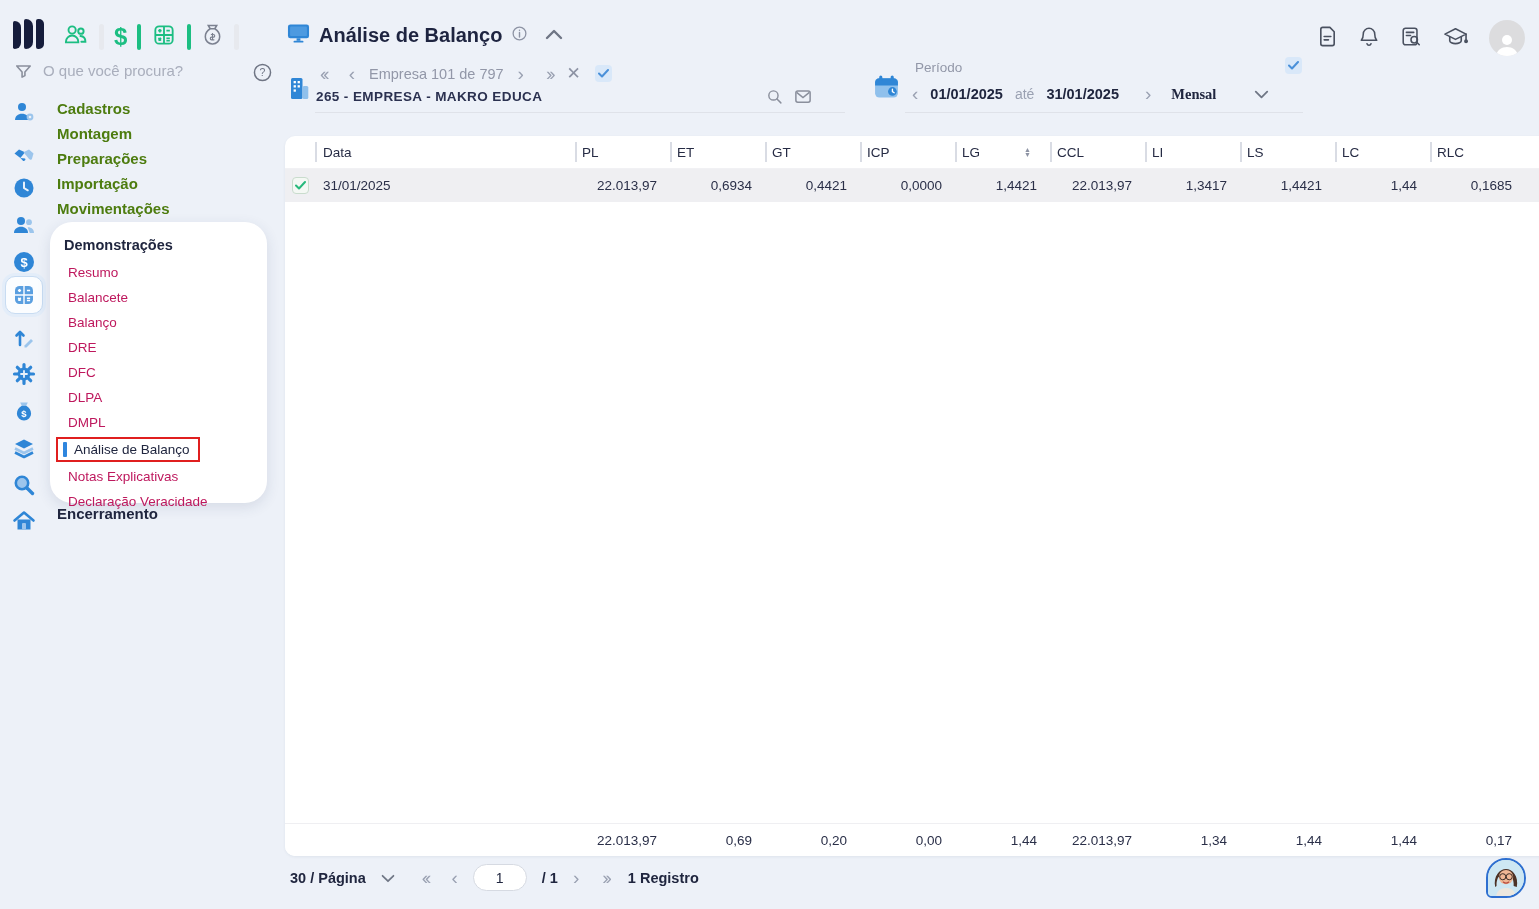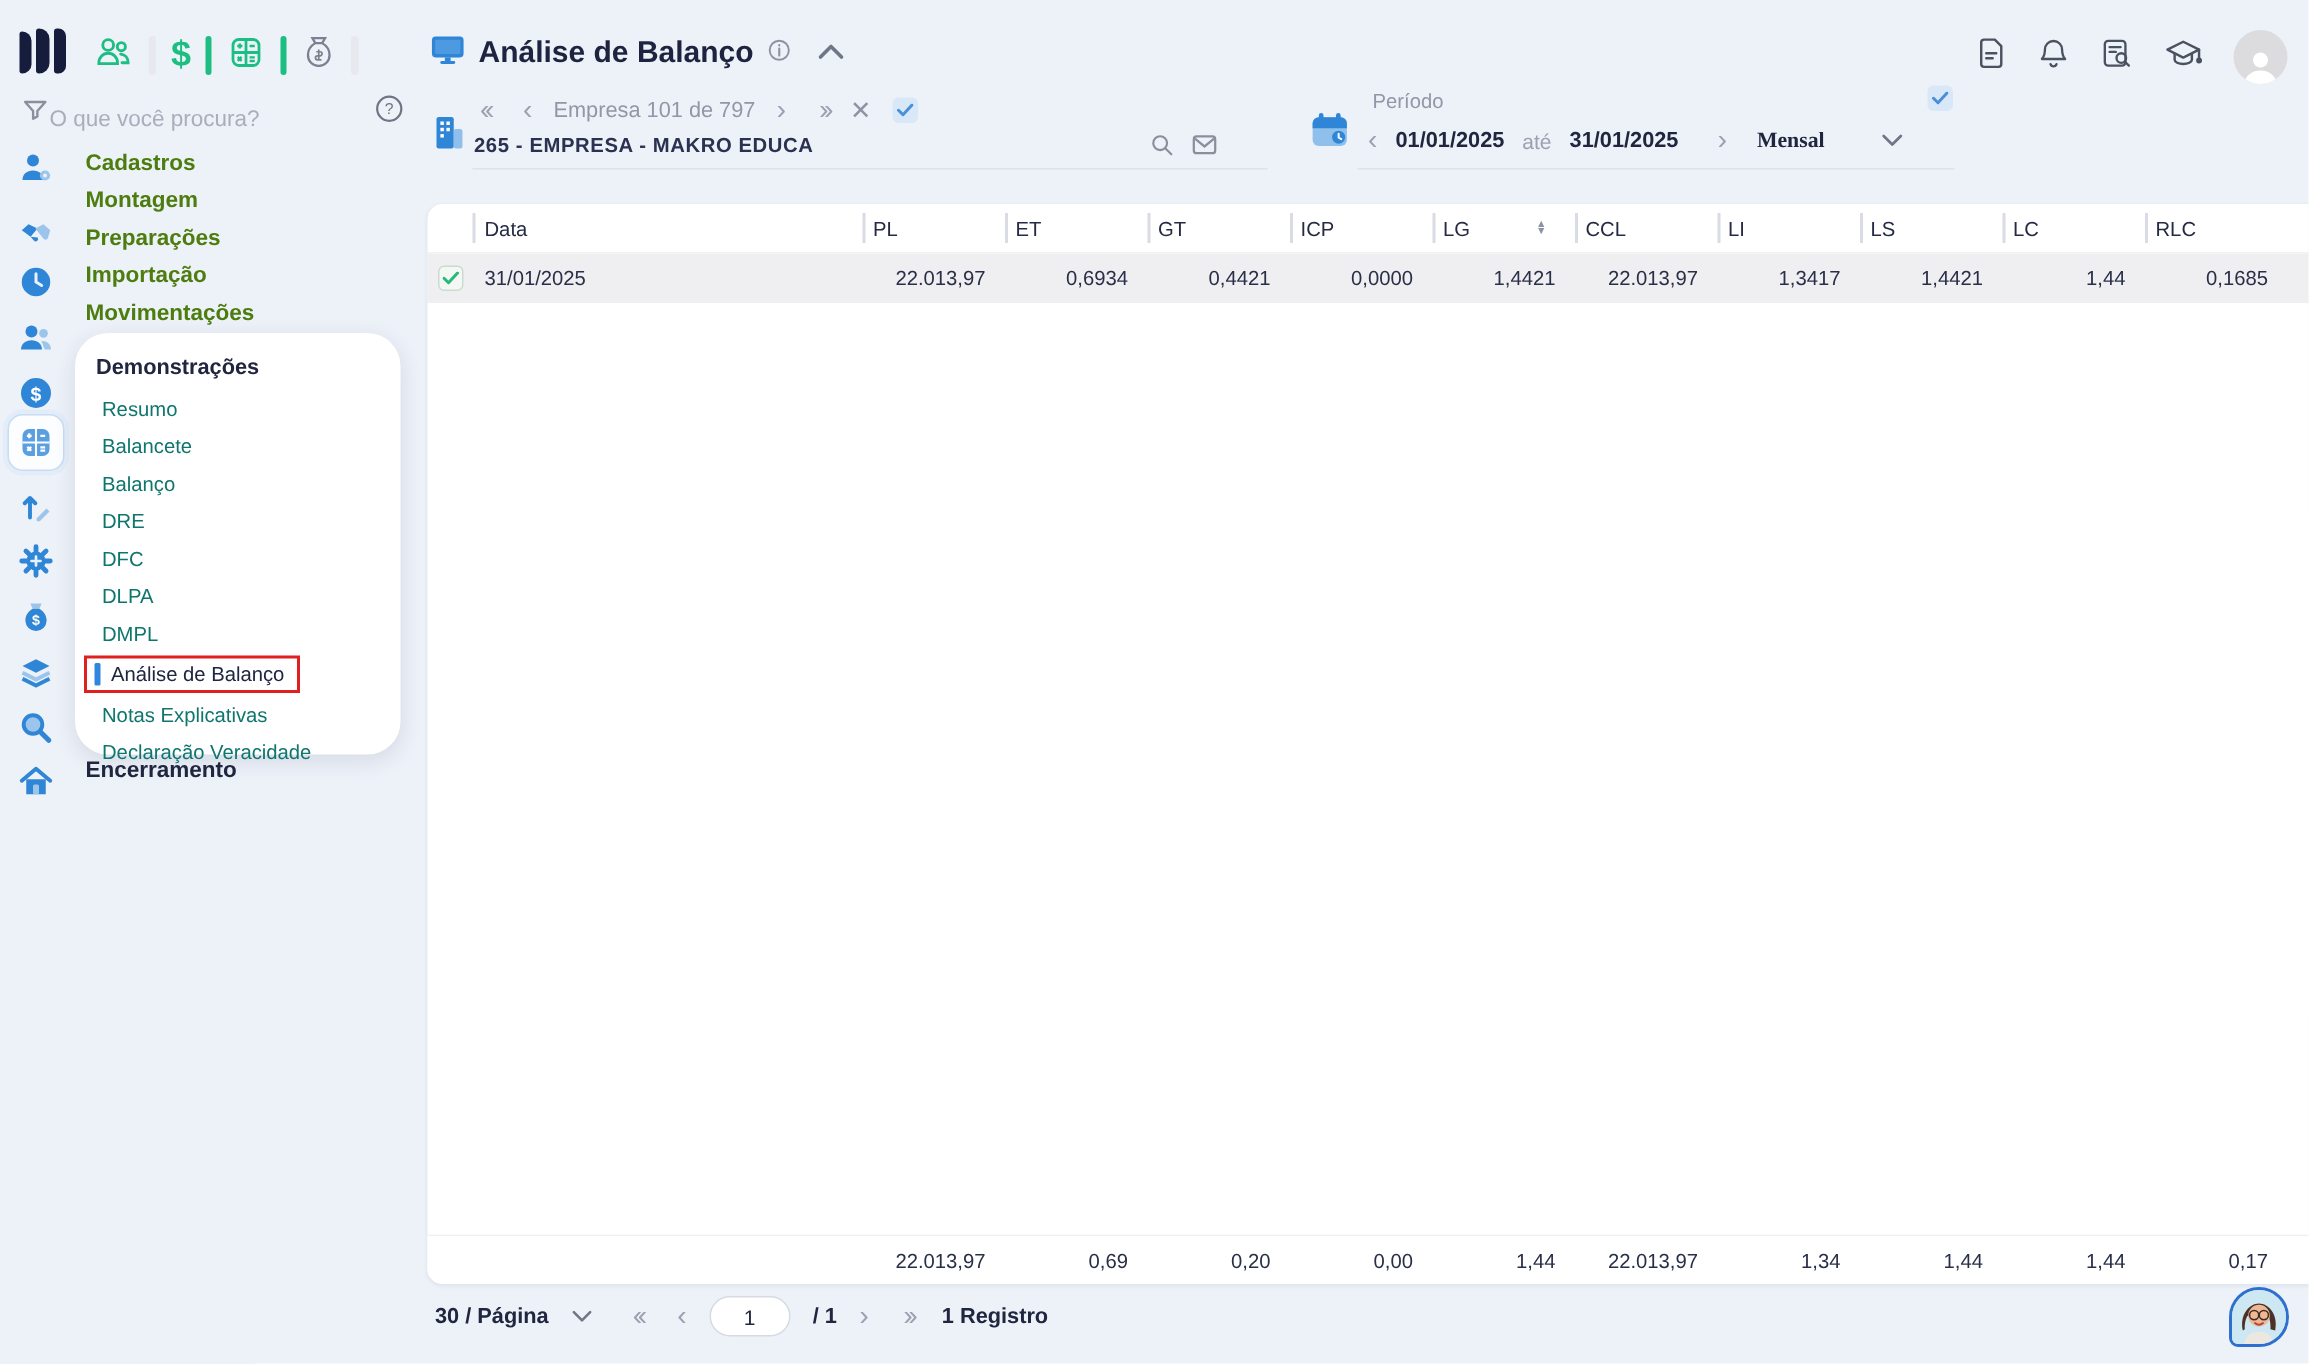--- a/index.html
+++ b/index.html
@@ -19,21 +19,21 @@
   .logo .b1 { width:8px; height:28px; }
   .logo .b2 { width:9px; height:30px; }
   .logo .b3 { width:8px; height:30px; border-radius:2px 5px 5px 2px; }
 
   .modbar { left:62px; top:21px; display:flex; align-items:center; gap:10px; }
   .sep-pill { width:5px; height:26px; background:#e7e9ee; border-radius:3px; }
   .sep-green { width:4px; height:26px; background:#1cbe82; border-radius:2px; }
   .dollar-glyph { color:#1cbe82; font-size:24px; font-weight:bold; line-height:26px; }
 
   
-  .gsearch { left:14px; top:62px; width:256px; display:flex; align-items:flex-end; }
+  .gsearch { left:14px; top:62px; width:256px; display:flex; align-items:flex-start; gap:10px; }
   .gsearch input {
     border:none; background:transparent; outline:none; flex:1;
     font-family:"Liberation Sans", sans-serif; font-size:15px; color:#4a5065;
   }
   .gsearch input::placeholder { color:#a9aebc; }
 
   
   .rail-ic { position:absolute; left:12px; width:24px; height:24px; }
   .rail-active-box {
     position:absolute; left:5px; top:276px; width:38px; height:38px;
@@ -45,21 +45,21 @@
   .menu { left:57px; top:96px; }
   .menu .mi { height:25px; line-height:25px; font-size:15px; font-weight:bold; color:#4d7c0f; cursor:pointer; }
   .menu-encerr { left:57px; top:505px; font-size:15px; font-weight:bold; color:#20263f; }
 
   .popup {
     left:50px; top:222px; width:217px; height:281px; background:#fff;
     border-radius:22px; box-shadow:0 4px 14px rgba(40,60,100,.12);
     padding:13px 0 8px 0;
   }
   .popup .ptitle { font-size:14.5px; font-weight:bold; color:#20263f; padding:2px 0 7px 14px; }
-  .popup .pi { font-size:13.5px; color:#0f766e; padding:5px 0 5px 18px; cursor:pointer; }
+  .popup .pi { font-size:13.5px; color:#be185d; padding:5px 0 5px 18px; cursor:pointer; }
   .popup .pi-active-wrap { padding:2px 0 2px 6px; }
   .pi-active {
     display:inline-flex; align-items:center; border:2px solid #e01f1f;
     padding:3px 8px 3px 5px; background:#fff;
   }
   .pi-active .blue-bar { width:4px; height:15px; background:#2e86de; border-radius:1px; margin-right:7px; }
   .pi-active .lbl { font-size:13.5px; color:#20263f; }
 
   
   .title-row { left:287px; top:22px; display:flex; align-items:center; gap:9px; }

